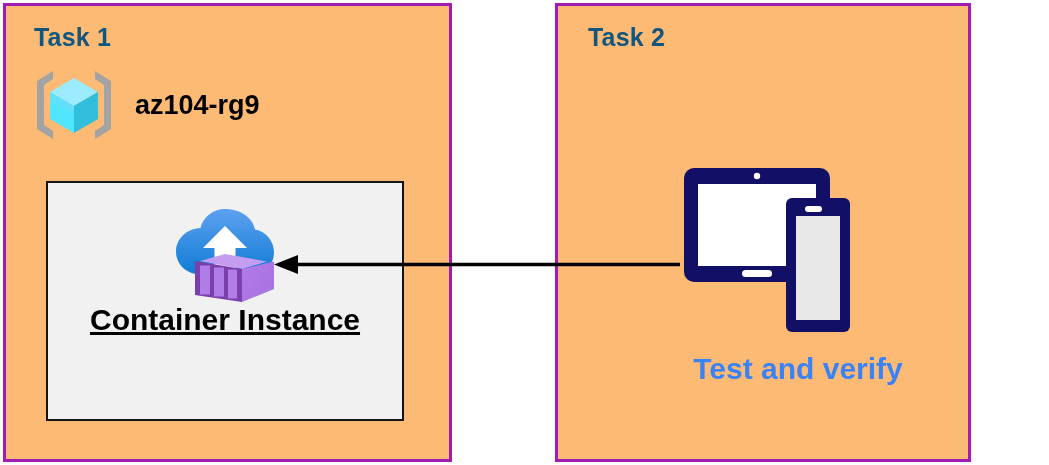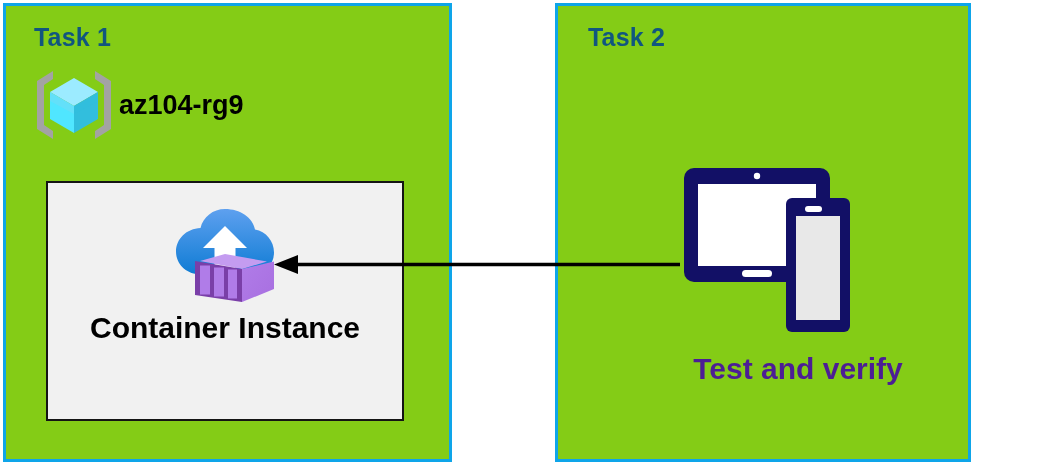--- a/index.html
+++ b/index.html
@@ -15,22 +15,22 @@
     position: relative;
     width: 1049px;
     height: 465px;
     background: #ffffff;
     overflow: hidden;
   }
 
   
   .panel {
     position: absolute;
-    background: #84cc16;
-    border: 3px solid #0ea5e9;
+    background: #fdba74;
+    border: 3px solid #a21caf;
     box-sizing: border-box;
   }
   #panel-task1 { left: 3px;   top: 3px; width: 449px; height: 459px; }
   #panel-task2 { left: 555px; top: 3px; width: 416px; height: 459px; }
 
   .task-label {
     position: absolute;
     color: #11567f;
     font-size: 25px;
     font-weight: bold;
@@ -40,21 +40,21 @@
   #label-task1 { left: 28px; top: 17px; }
   #label-task2 { left: 30px; top: 17px; }
 
   
   #rg-row {
     position: absolute;
     left: 27px;
     top: 61px;
     display: flex;
     align-items: center;
-    gap: 4px;
+    gap: 20px;
     text-align: center;
   }
   #rg-icon { width: 82px; height: 76px; display:block; }
   #rg-name {
     color: #000000;
     font-size: 27px;
     font-weight: bold;
     white-space: nowrap;
   }
 
@@ -68,25 +68,26 @@
     background: #f1f1f1;
     border: 2px solid #141414;
     box-sizing: border-box;
     display: flex;
     flex-direction: column;
     align-items: center;
     justify-content: flex-start;
   }
   #aci-icon { width: 104px; height: 100px; margin-top: 20px; display:block; }
   #container-label {
-    margin-top: 8px;
+    margin-top: 0;
     color: #000000;
     font-size: 30px;
     font-weight: bold;
     white-space: nowrap;
+    text-decoration: underline;
   }
 
   
   #arrow-svg {
     position: absolute;
     left: 272px;
     top: 250px;
     width: 410px;
     height: 30px;
     overflow: visible;
@@ -100,21 +101,21 @@
     width: 196px;
     height: 180px;
     display: block;
   }
   #verify-label {
     position: absolute;
     left: 555px;
     top: 352px;
     width: 486px;
     text-align: center;
-    color: #4c1d95;
+    color: #3b82f6;
     font-size: 30px;
     font-weight: bold;
     white-space: nowrap;
   }
 </style>
 </head>
 <body>
 
 <div id="canvas">
 

